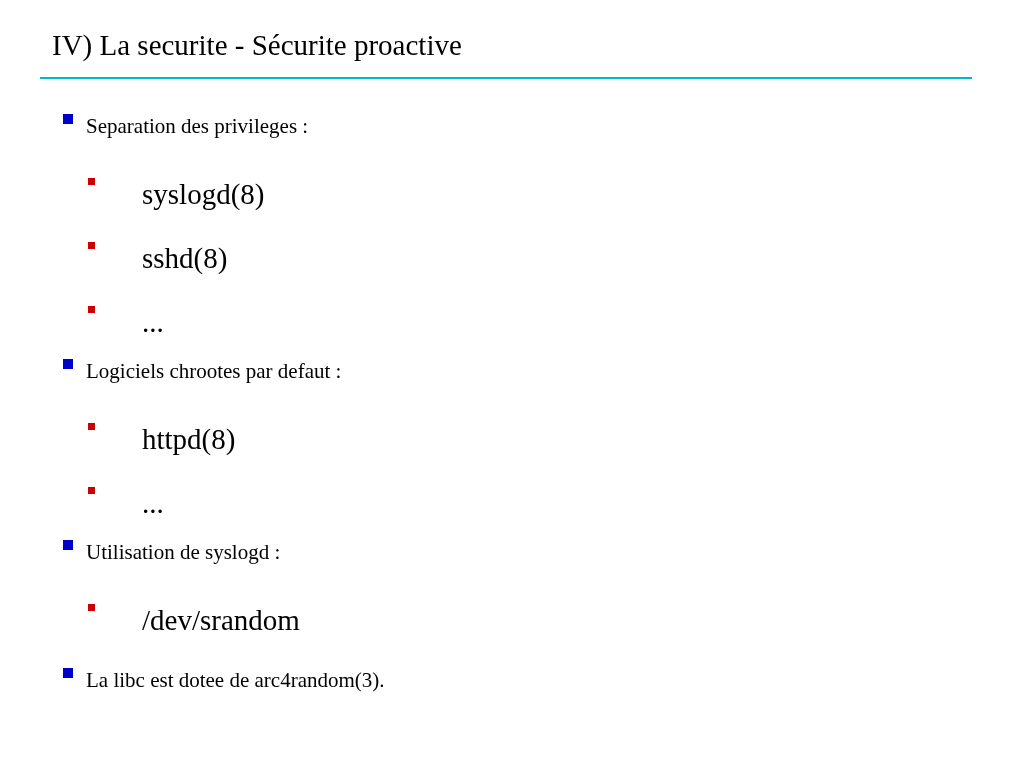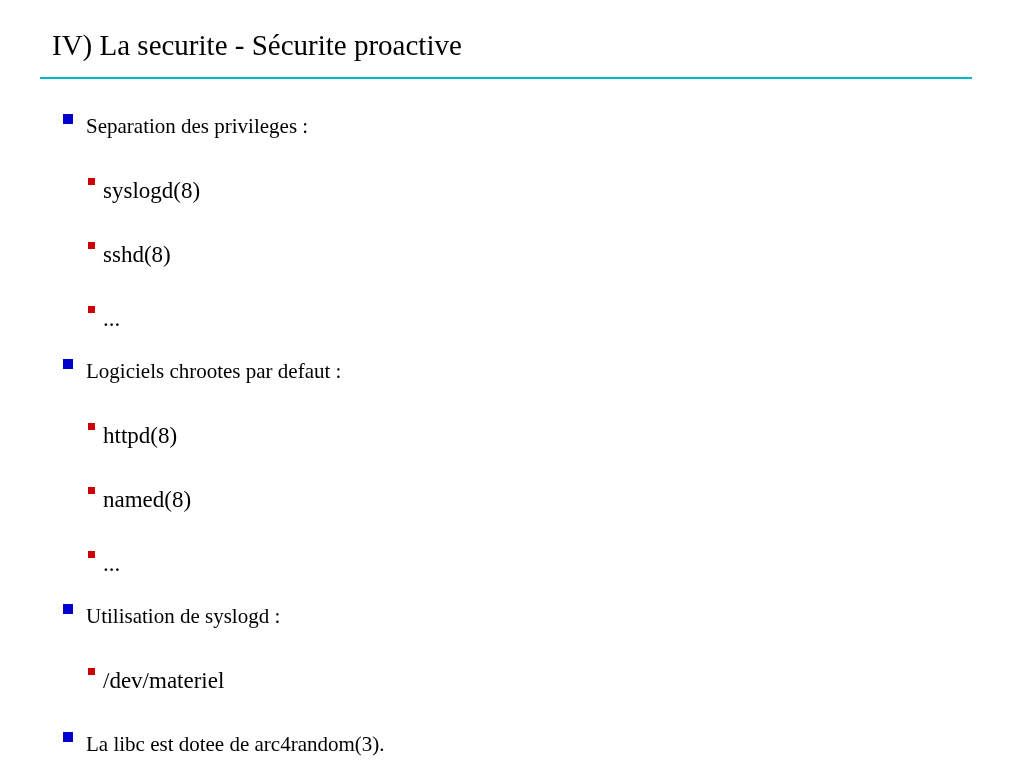--- a/index.html
+++ b/index.html
@@ -46,21 +46,22 @@
     align-items: flex-start;
     margin-top: 35px;
   }
   .row.l1 {
     height: 29px;
     font-size: 21px;
   }
   .row.l2 {
     height: 29px;
     margin-left: 25px;
-    font-size: 23px;
+    font-size: 29px;
+    gap: 39px;
   }
   .row.el {
     height: 18px;
   }
   .sq {
     display: inline-block;
     flex: 0 0 auto;
   }
   .l1 .sq {
     width: 10px;
@@ -110,38 +111,34 @@
 
     <section class="group">
       <div class="row l1">
         <span class="sq"></span>
         <span class="txt">Logiciels chrootes par defaut :</span>
       </div>
       <div class="row l2">
         <span class="sq"></span>
         <span class="txt">httpd(8)</span>
       </div>
-      <div class="row l2">
-        <span class="sq"></span>
-        <span class="txt">named(8)</span>
-      </div>
       <div class="row l2 el">
         <span class="sq"></span>
         <span class="txt">...</span>
       </div>
     </section>
 
     <section class="group">
       <div class="row l1">
         <span class="sq"></span>
         <span class="txt">Utilisation de syslogd :</span>
       </div>
       <div class="row l2">
         <span class="sq"></span>
-        <span class="txt">/dev/materiel</span>
+        <span class="txt">/dev/srandom</span>
       </div>
     </section>
 
     <section class="group last">
       <div class="row l1">
         <span class="sq"></span>
         <span class="txt">La libc est dotee de arc4random(3).</span>
       </div>
     </section>
 

